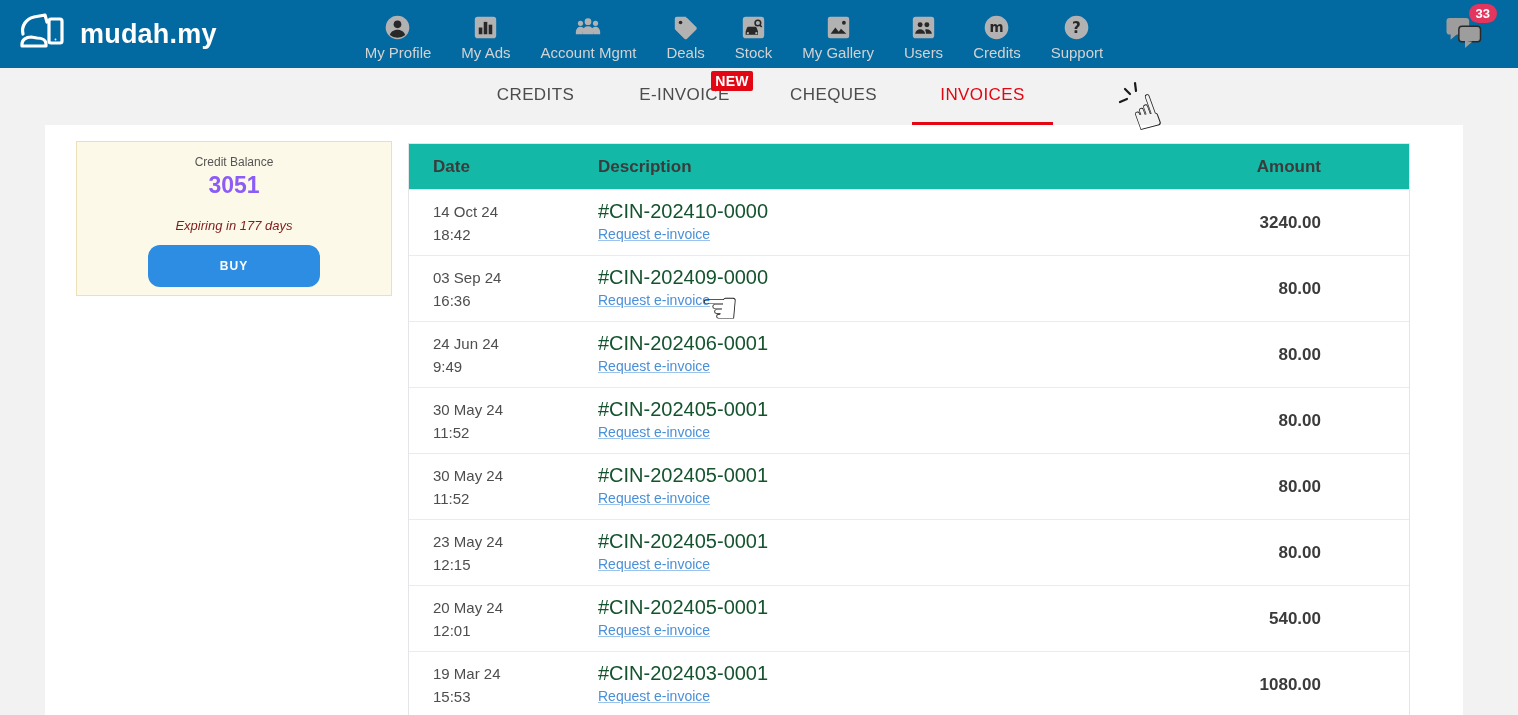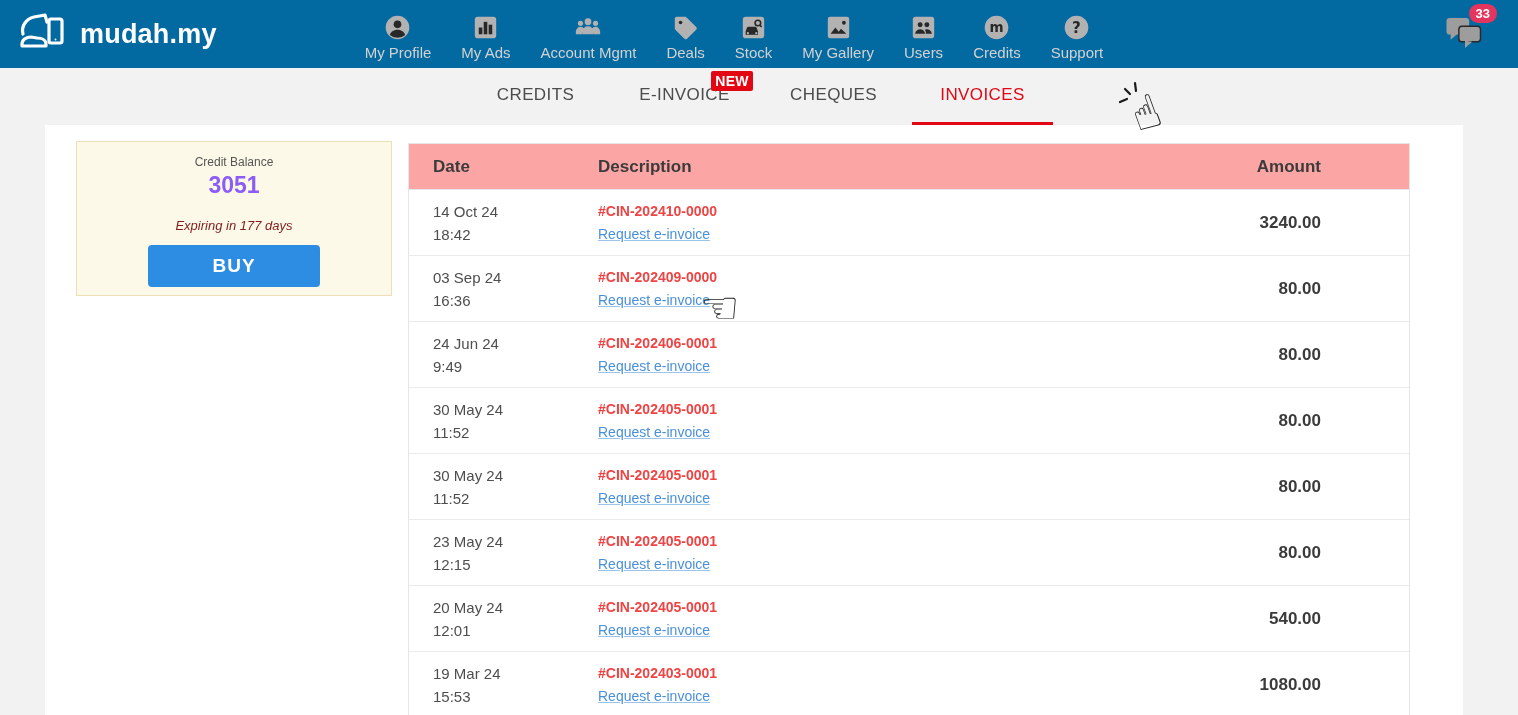--- a/index.html
+++ b/index.html
@@ -34,34 +34,34 @@
   
   .panel { position:absolute; left:45px; right:55px; top:125px; bottom:0; background:#fff; }
 
   
   .credit-card { position:absolute; left:31px; top:16px; width:316px; height:155px;
     background:#fdf9e9; border:1px solid #ede0b9; text-align:center; padding-top:13px; }
   .cc-title { font-size:12px; color:#555; }
   .cc-balance { font-size:23px; font-weight:bold; color:#8b5cf6; margin-top:3px; }
   .cc-expiry { font-size:13px; font-style:italic; color:#7f1d1d; margin-top:19px; }
   .buy-btn { margin-top:12px; width:172px; height:42px; background:#2d8de2; color:#fff;
-    font-weight:bold; font-size:19px; letter-spacing:1px; border:none; border-radius:4px; cursor:pointer;
+    font-weight:bold; font-size:12px; letter-spacing:1px; border:none; border-radius:12px; cursor:pointer;
     font-family:"Liberation Sans","DejaVu Sans",sans-serif; }
 
   
   .invoice-table { position:absolute; left:363px; top:18px; width:1002px;
     border:1px solid #e3e5e8; border-bottom:none; background:#fff; }
-  .t-head { display:flex; background:#fca5a5; height:46px; align-items:center;
+  .t-head { display:flex; background:#14b8a6; height:46px; align-items:center;
     border-bottom:1px solid #e3e5e8; font-weight:bold; font-size:17px; color:#3b3b3b;justify-content:space-between; }
   .t-row { display:flex; height:66px; border-bottom:1px solid #ebebeb; align-items:center; background:#fff; }
   .col-date { width:189px; padding-left:24px; }
   .col-desc { flex:1; }
   .col-amount { width:260px; text-align:right; padding-right:88px; }
   .date-line { font-size:15px; color:#4e4e4e; line-height:23px; }
-  .inv-no { font-size:14px; font-weight:bold; color:#ef4444; line-height:23px; }
+  .inv-no { font-size:20px; font-weight:normal; color:#14532d; line-height:23px; }
   .req-link { font-size:14px; color:#4a90d9; line-height:23px; cursor:pointer; display:inline-block;
     text-decoration:underline; text-decoration-color:#9cc3ea; }
   .amount { font-size:17px; font-weight:bold; color:#3b3b3b; }
 
   
   .tap-cursor { position:absolute; left:1116px; top:80px; width:74px; height:74px; z-index:6; pointer-events:none; }
   .tap-glyph { position:absolute; left:16px; top:6px; font-family:"DejaVu Sans",sans-serif;
     font-size:46px; color:#1a1a1a; transform:rotate(-20deg); }
   .tap-sparks { position:absolute; left:0; top:0; }
   .point-hand { position:absolute; left:700px; top:282px; font-family:"DejaVu Sans",sans-serif;

